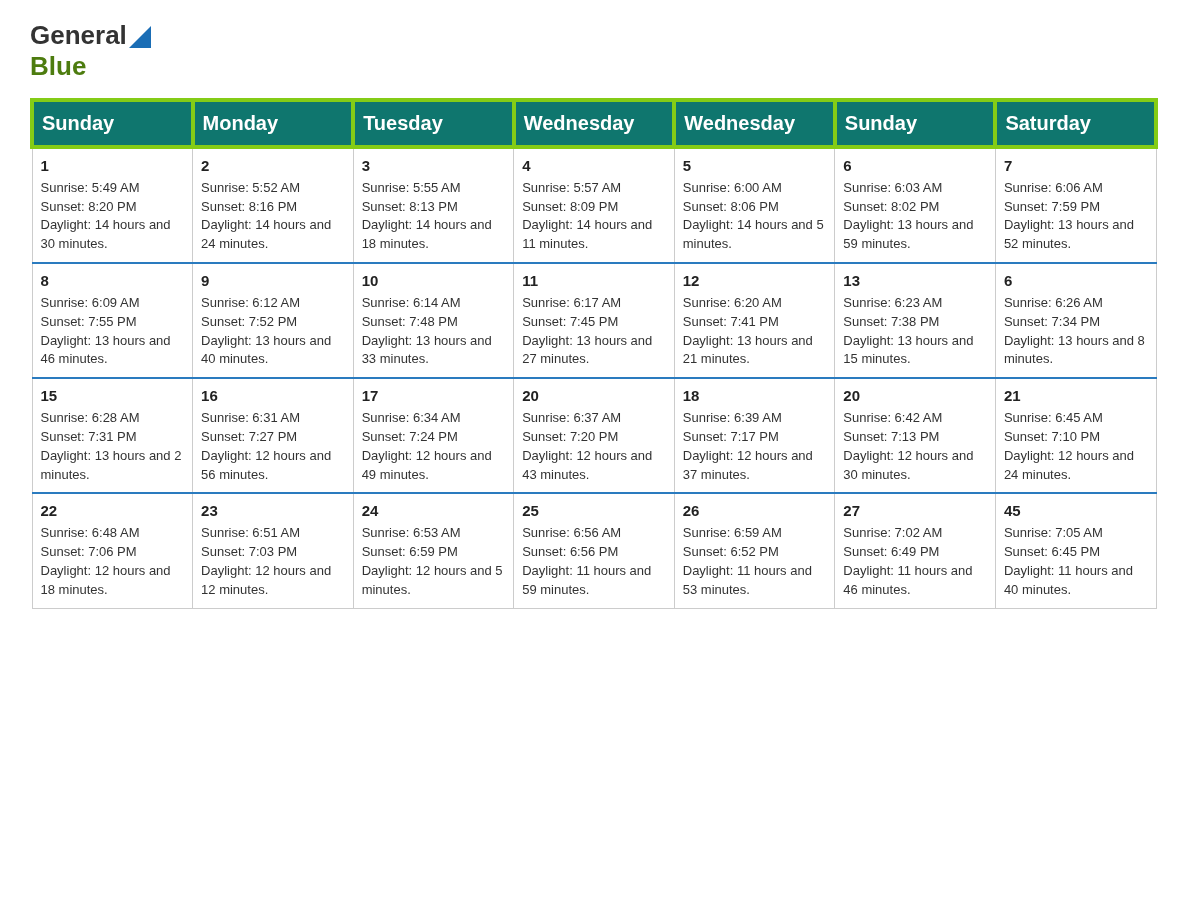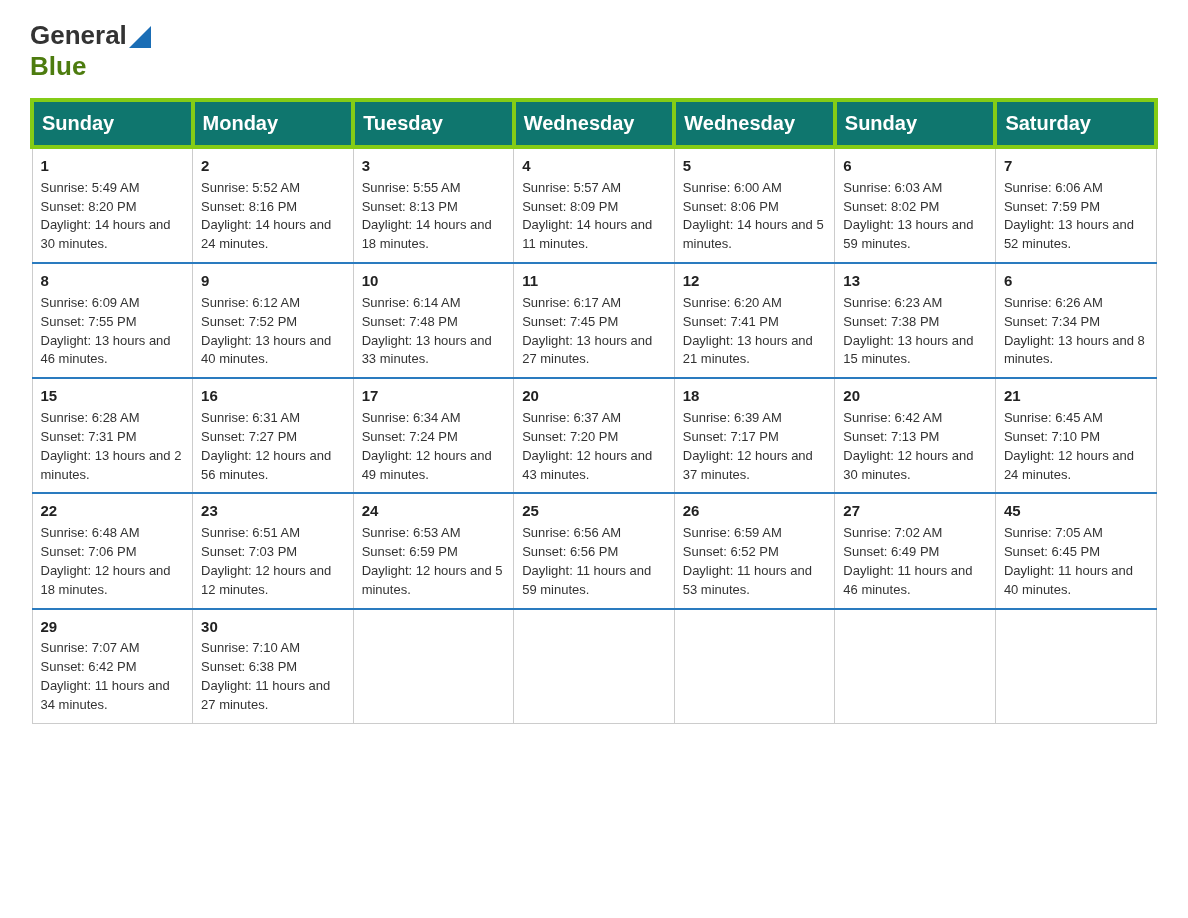--- a/index.html
+++ b/index.html
@@ -153,23 +153,14 @@
       </tr>
       <tr class="week-row">
         <td><span class="day-number">22</span>Sunrise: 6:48 AM<br>Sunset: 7:06 PM<br>Daylight: 12 hours and 18 minutes.</td>
         <td><span class="day-number">23</span>Sunrise: 6:51 AM<br>Sunset: 7:03 PM<br>Daylight: 12 hours and 12 minutes.</td>
         <td><span class="day-number">24</span>Sunrise: 6:53 AM<br>Sunset: 6:59 PM<br>Daylight: 12 hours and 5 minutes.</td>
         <td><span class="day-number">25</span>Sunrise: 6:56 AM<br>Sunset: 6:56 PM<br>Daylight: 11 hours and 59 minutes.</td>
         <td><span class="day-number">26</span>Sunrise: 6:59 AM<br>Sunset: 6:52 PM<br>Daylight: 11 hours and 53 minutes.</td>
         <td><span class="day-number">27</span>Sunrise: 7:02 AM<br>Sunset: 6:49 PM<br>Daylight: 11 hours and 46 minutes.</td>
         <td><span class="day-number">45</span>Sunrise: 7:05 AM<br>Sunset: 6:45 PM<br>Daylight: 11 hours and 40 minutes.</td>
       </tr>
-      <tr class="week-row">
-        <td><span class="day-number">29</span>Sunrise: 7:07 AM<br>Sunset: 6:42 PM<br>Daylight: 11 hours and 34 minutes.</td>
-        <td><span class="day-number">30</span>Sunrise: 7:10 AM<br>Sunset: 6:38 PM<br>Daylight: 11 hours and 27 minutes.</td>
-        <td class="empty-cell"></td>
-        <td class="empty-cell"></td>
-        <td class="empty-cell"></td>
-        <td class="empty-cell"></td>
-        <td class="empty-cell"></td>
-      </tr>
     </tbody>
 </table>
 
 </body></html>

